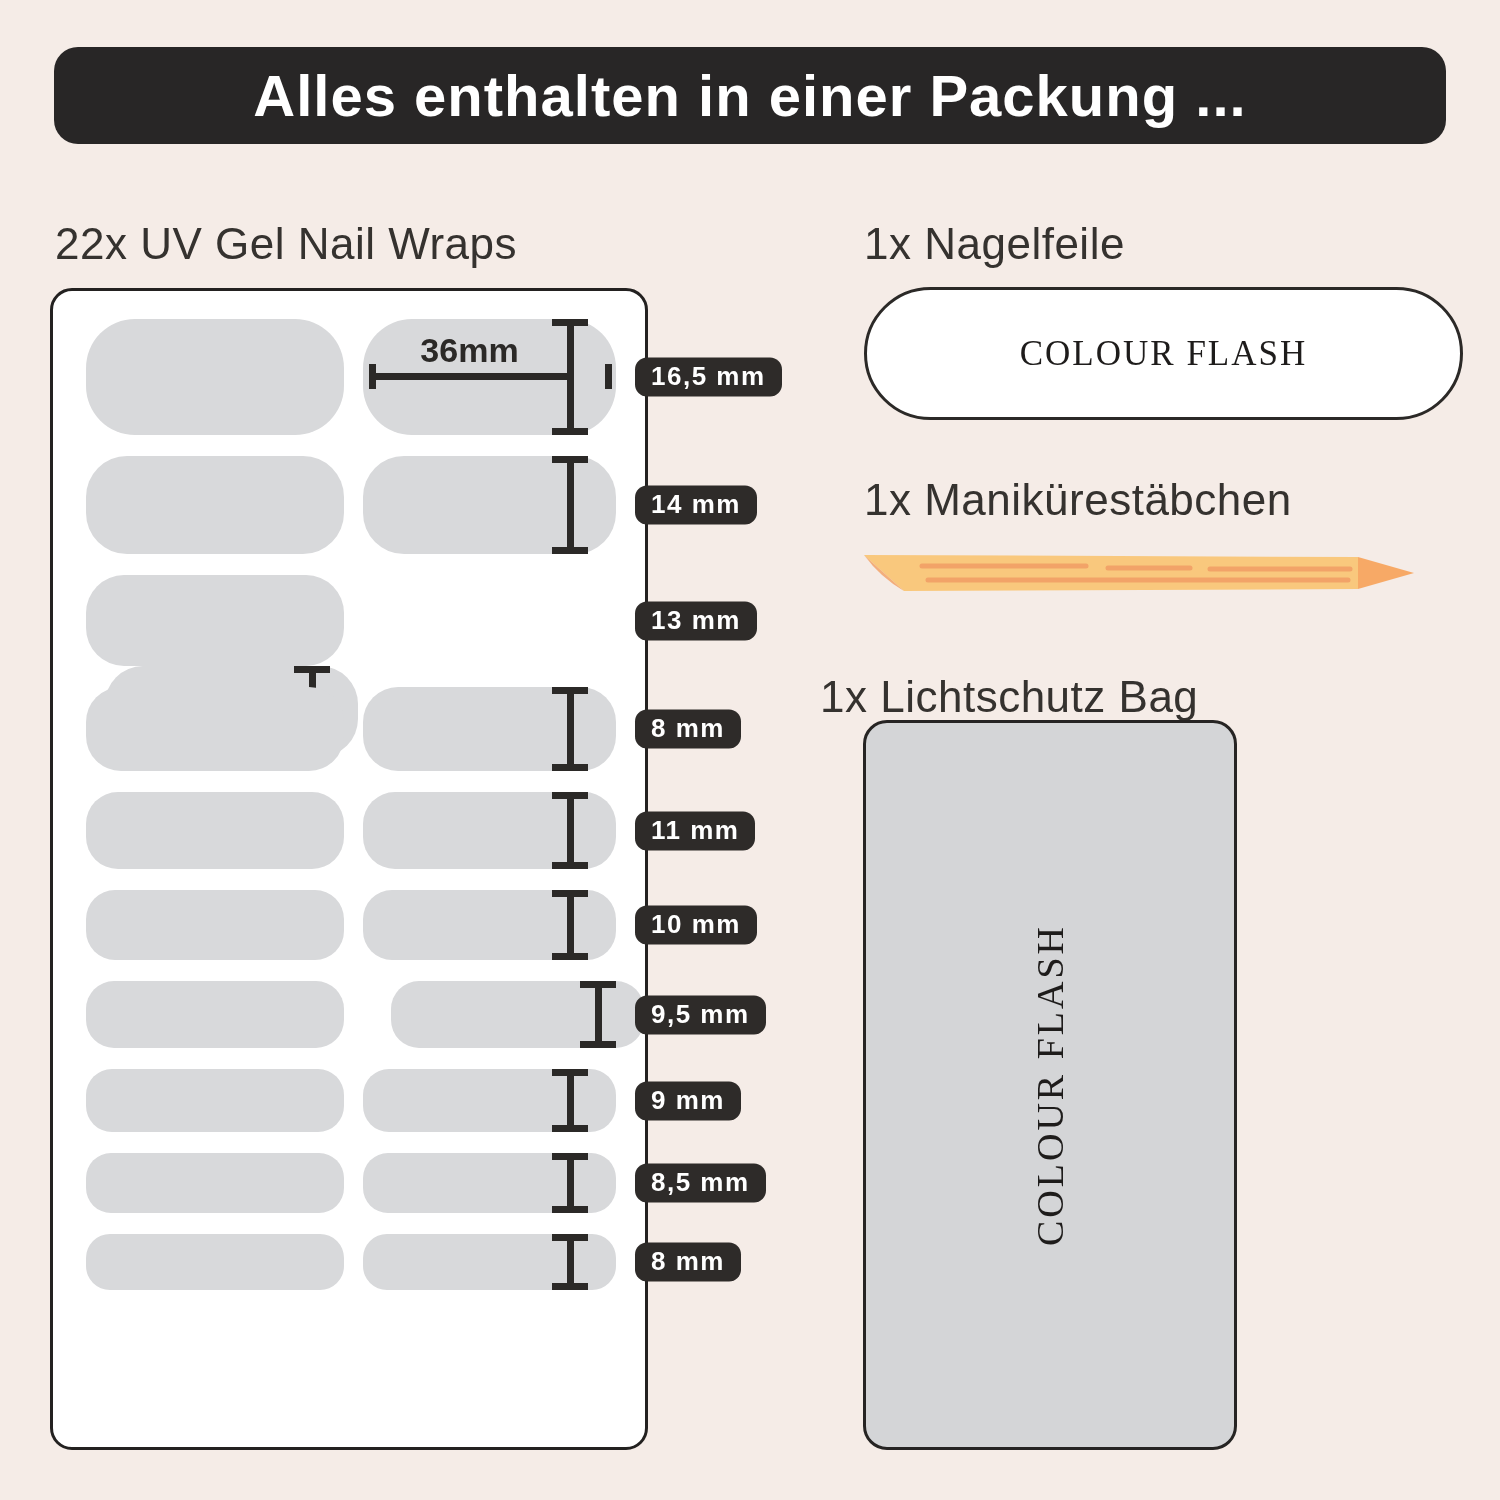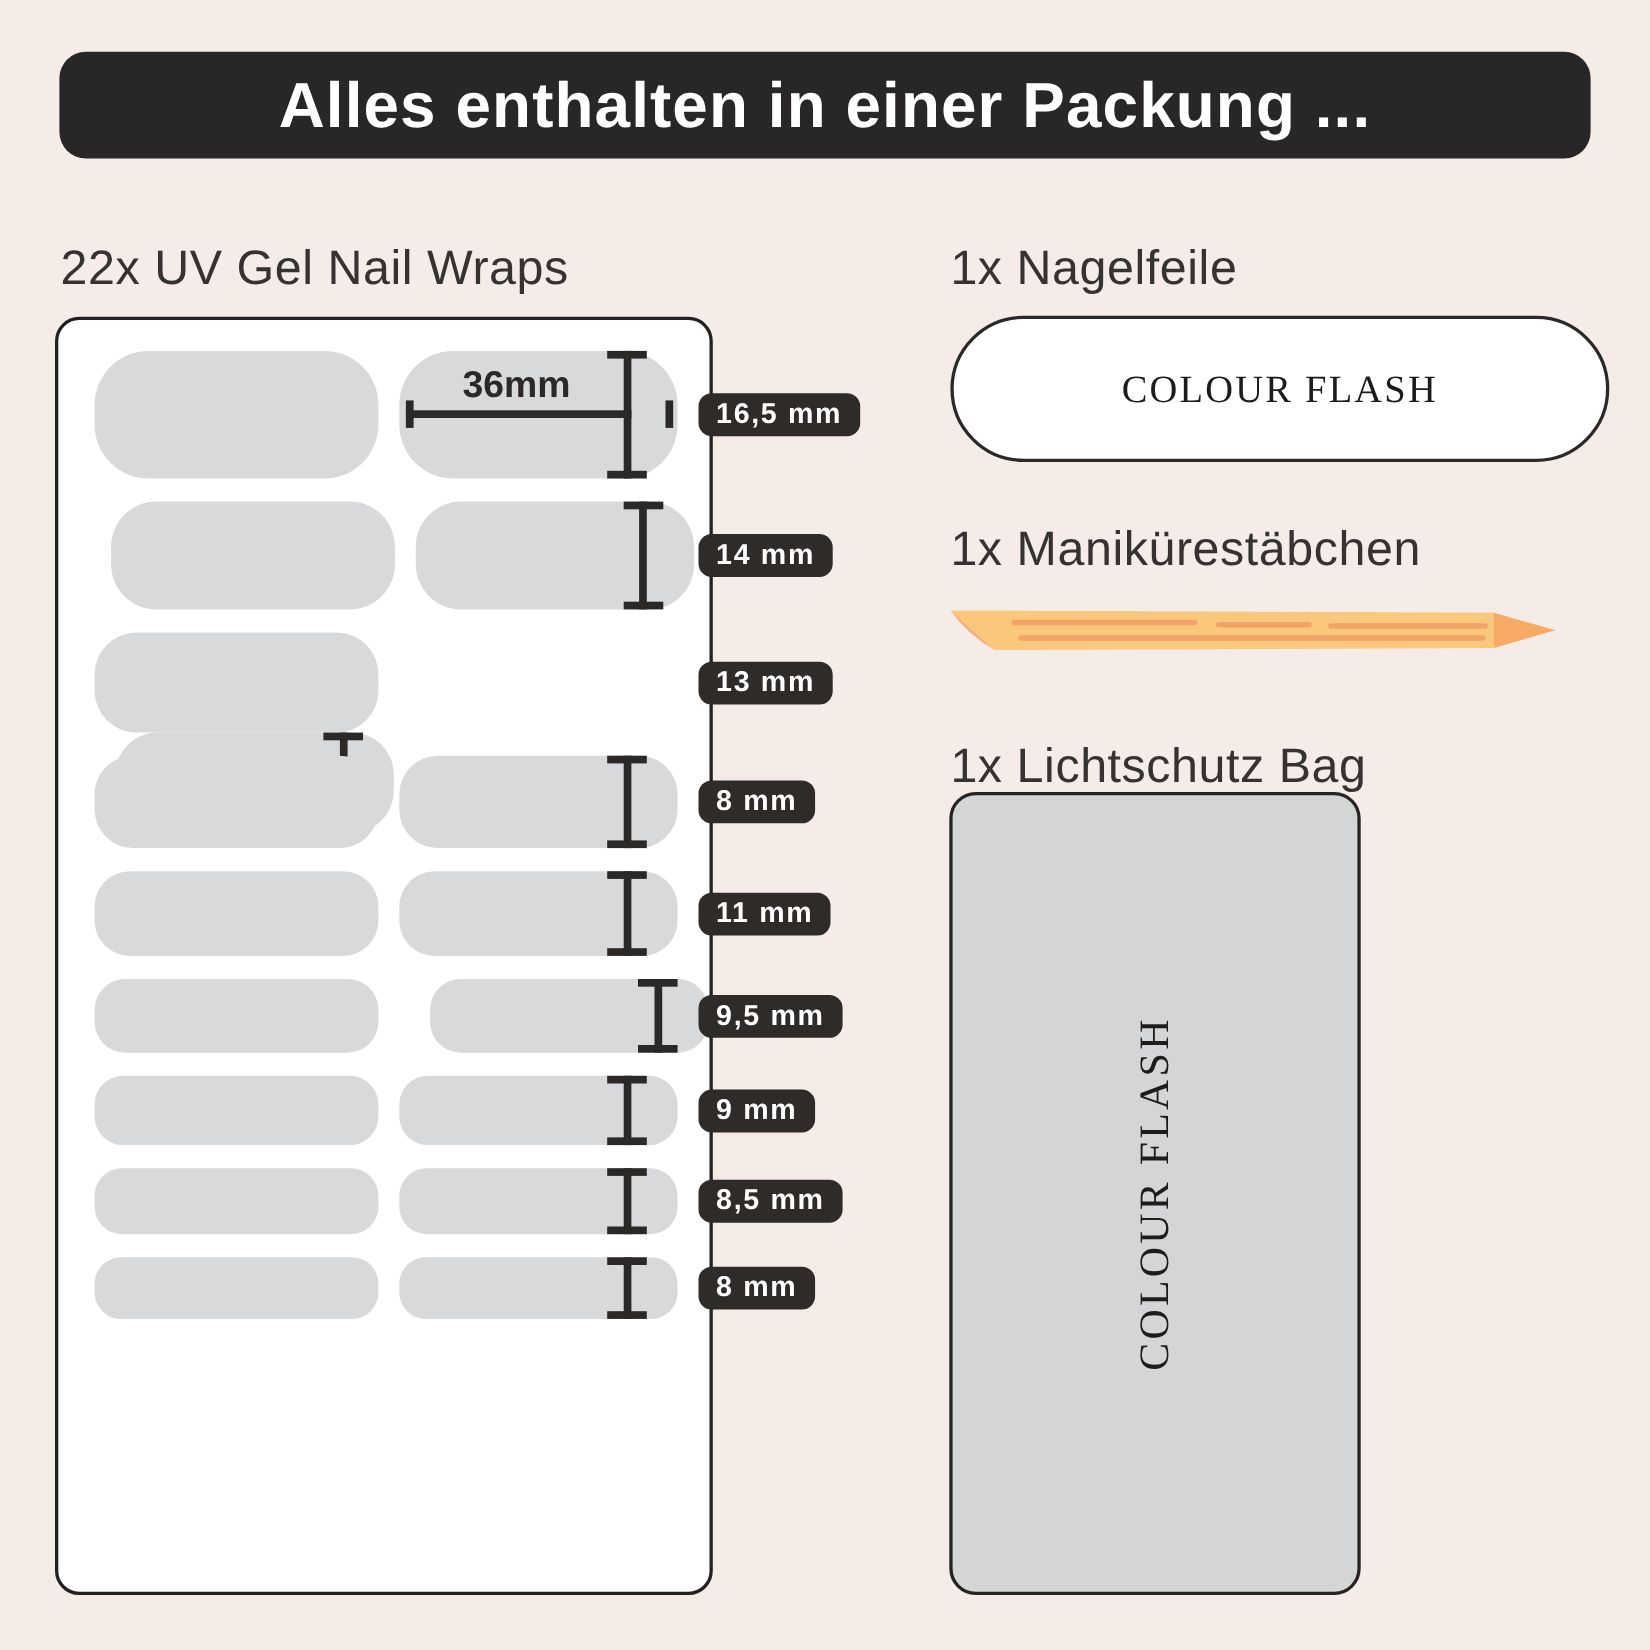--- a/index.html
+++ b/index.html
@@ -23,21 +23,21 @@
     color:var(--banner-text); font-size:58px; font-weight:800; letter-spacing:1px;
     white-space:nowrap;
   }
   .section-label{
     position:absolute; font-size:44px; font-weight:400; color:var(--ink);
     letter-spacing:0.5px; white-space:nowrap;
   }
   #wraps-label{left:55px; top:219px;}
   #file-label{left:864px; top:219px;}
   #stick-label{left:864px; top:475px;}
-  #bag-label{left:864px; top:672px;}
+  #bag-label{left:820px; top:672px;}
 
   .sheet{
     position:absolute; left:50px; top:288px; width:598px; height:1162px;
     background:var(--sheet); border:3px solid var(--outline); border-radius:22px;
     display:flex; flex-direction:column; gap:21px;
     padding:28px 0 0 33px; overflow:visible;
   }
   .row{position:relative; display:flex; flex:none;}
   .wrap{width:258px; background:var(--wrap); flex:none; height:100%;}
   .wrap.right{width:253px; margin-left:19px; position:relative;text-decoration:underline;}
@@ -99,21 +99,21 @@
 <div class="sheet" id="sheet">
     <div class="row" style="height: 116px;">
       <div class="wrap" style="border-radius:49px"></div>
       <div class="wrap right" style="border-radius:49px">
         <div class="vbracket"></div>
         <div class="mm-label">36mm</div>
         <div class="harrow"></div>
       </div>
       <div class="badge">16,5 mm</div>
     </div>
-    <div class="row" style="height: 98px; justify-content: center;">
+    <div class="row" style="height: 98px;">
       <div class="wrap" style="border-radius:41px"></div>
       <div class="wrap right" style="border-radius:41px">
         <div class="vbracket"></div>
       </div>
       <div class="badge">14 mm</div>
     </div>
     <div class="row" style="height: 91px; flex-direction: column;">
       <div class="wrap" style="border-radius:38px"></div>
       <div class="wrap right" style="border-radius:38px">
         <div class="vbracket"></div>
@@ -126,20 +126,27 @@
         <div class="vbracket"></div>
       </div>
       <div class="badge">8 mm</div>
     </div>
     <div class="row" style="height: 77px;">
       <div class="wrap" style="border-radius:32px"></div>
       <div class="wrap right" style="border-radius:32px">
         <div class="vbracket"></div>
       </div>
       <div class="badge">11 mm</div>
+    </div>
+    <div class="row" style="height: 70px;">
+      <div class="wrap" style="border-radius:29px"></div>
+      <div class="wrap right" style="border-radius:29px">
+        <div class="vbracket"></div>
+      </div>
+      <div class="badge">10 mm</div>
     </div>
     <div class="row" style="height: 67px; gap: 28px;">
       <div class="wrap" style="border-radius:28px"></div>
       <div class="wrap right" style="border-radius:28px">
         <div class="vbracket"></div>
       </div>
       <div class="badge">9,5 mm</div>
     </div>
     <div class="row" style="height: 63px;">
       <div class="wrap" style="border-radius:26px"></div>

